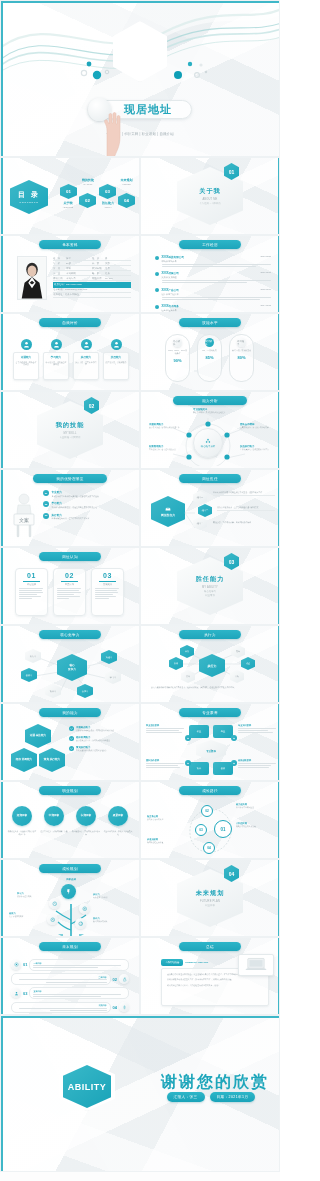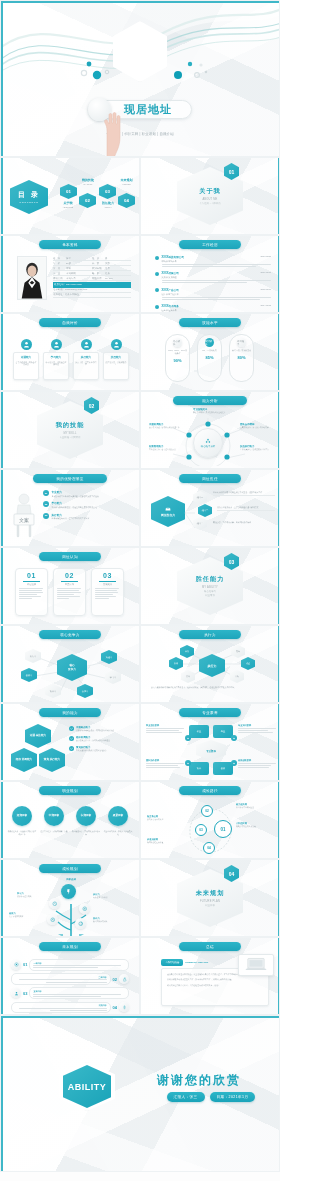--- a/index.html
+++ b/index.html
@@ -157,22 +157,22 @@
   }
   .thx-hex{
     position:absolute; left:62px; top:49px; width:48px; height:43px;
     background:linear-gradient(140deg,#39b9c9,#1aa3b8);
     clip-path:polygon(50% 0,100% 25%,100% 75%,50% 100%,0 75%,0 25%);
     display:flex; align-items:center; justify-content:center;
     color:#fff; font-size:9px; font-weight:700; letter-spacing:.5px;
     z-index:4;
   }
   .thx-title{
-    position:absolute; left:138px; top:56px; width:120px; text-align:center;
-    color:#1ea6bb; font-size:12px; font-weight:700; letter-spacing:2px; z-index:4;
+    position:absolute; left:154px; top:56px; width:120px; text-align:center;
+    color:#1ea6bb; font-size:16px; font-weight:700; letter-spacing:2px; z-index:4;
   }
   .thx-btns{
     position:absolute; left:146px; top:76px; width:128px; display:flex; gap:5px;
     justify-content:center; z-index:4;
   }
   .thx-btn{
     height:10px; padding:0 7px; border-radius:6px;
     background:linear-gradient(180deg,#2eb6c8,#19a3b9);
     color:#fff; font-size:3.6px; letter-spacing:.4px;
     display:flex; align-items:center; justify-content:center;

